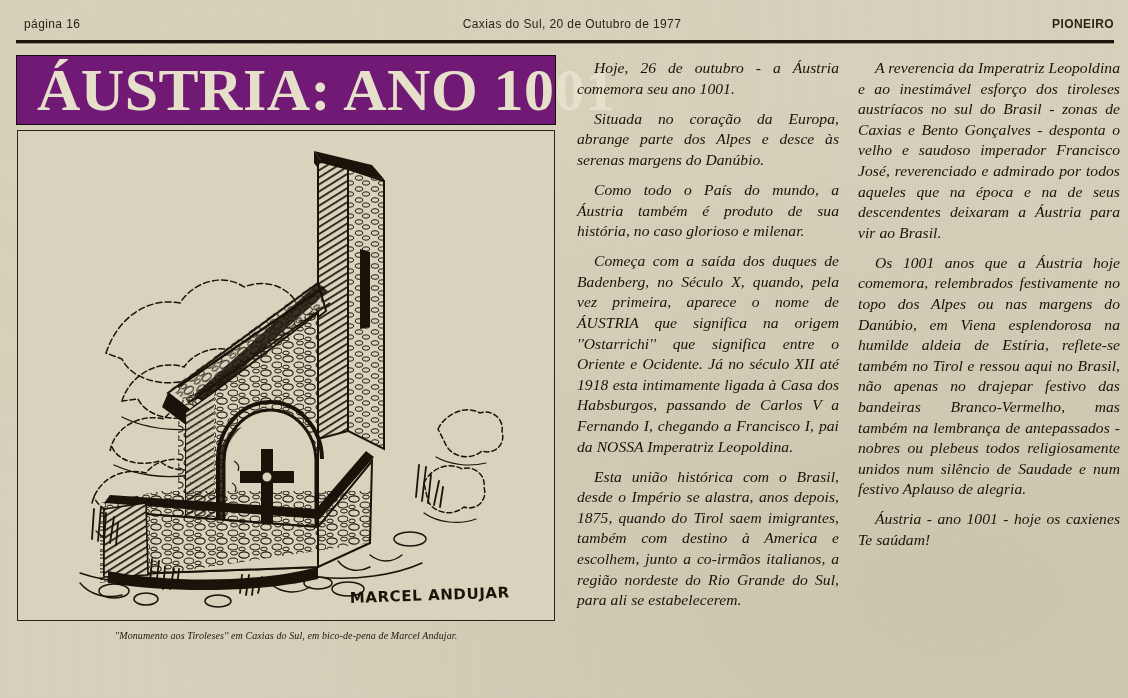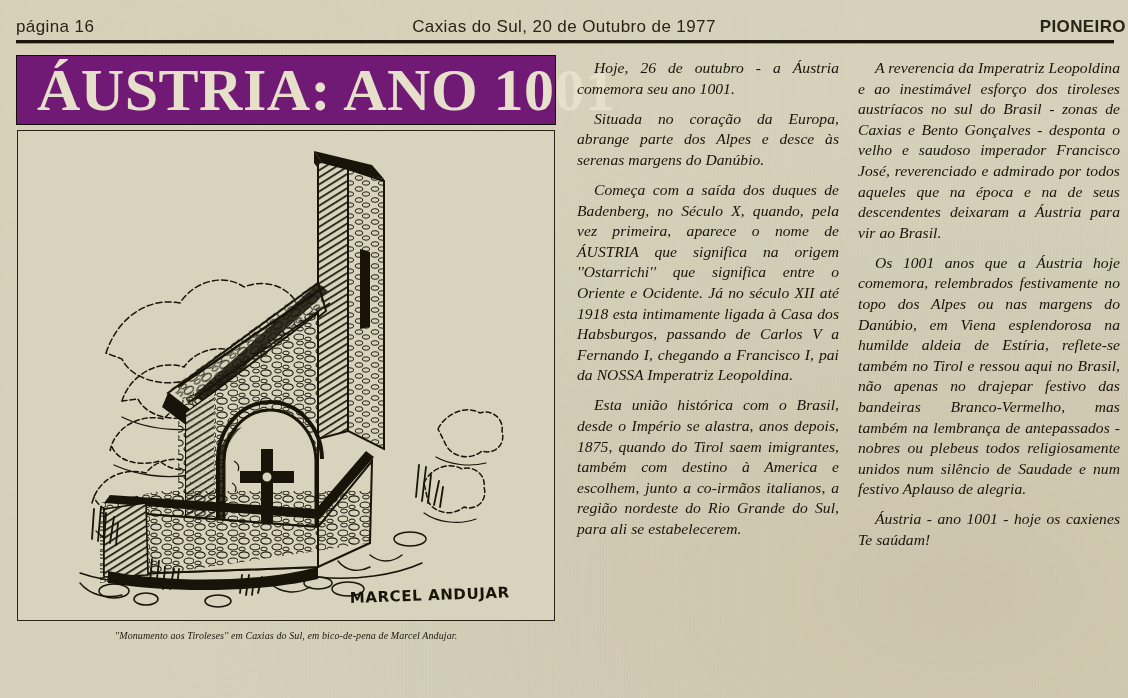--- a/index.html
+++ b/index.html
@@ -21,26 +21,27 @@
     mix-blend-mode:multiply;
     opacity:.9;
   }
   
   .masthead{
     position:absolute;left:0;top:0;width:1128px;height:44px;
   }
   .masthead .slot{
     position:absolute;top:17px;
     font-family:"Liberation Sans", sans-serif;
-    font-size:17px;letter-spacing:.4px;color:#2a2318;
+    font-size:12px;letter-spacing:.4px;color:#2a2318;
     white-space:nowrap;
+    margin-left:8px;
   }
   .mh-left{left:16px;}
   .mh-center{left:0;width:1128px;text-align:center;}
-  .mh-right{right:2px;font-weight:700;letter-spacing:1.1px;font-size:12px;}
+  .mh-right{right:14px;font-weight:700;letter-spacing:1.1px;font-size:12px;}
   .rule-top{
     position:absolute;left:16px;right:14px;top:40px;height:3px;
     background:#1b150d;
   }
   .rule-top:after{
     content:"";position:absolute;left:0;right:0;top:3px;height:1px;background:rgba(27,21,13,.35);
   }
 
   
   .left-block{position:absolute;left:17px;top:56px;width:538px;}
@@ -258,20 +259,21 @@
       <text x="332" y="472" font-family="'DejaVu Sans', sans-serif" font-size="15" font-weight="700" letter-spacing="0.6" fill="#191309" transform="rotate(-2 332 472)">MARCEL ANDUJAR</text>
     </svg>
   </div>
 
   <div class="caption">''Monumento aos Tiroleses'' em Caxias do Sul, em bico-de-pena de Marcel Andujar.</div>
 </div>
 
 <div class="col col-2">
   <p>Hoje, 26 de outubro - a Áustria comemora seu ano 1001.</p>
   <p>Situada no coração da Europa, abrange parte dos Alpes e desce às serenas margens do Danúbio.</p>
+  <p>Como todo o País do mundo, a Áustria também é produto de sua história, no caso glorioso e milenar.</p>
   <p>Começa com a saída dos duques de Badenberg, no Século X, quando, pela vez primeira, aparece o nome de ÁUSTRIA que significa na origem ''Ostarrichi'' que significa entre o Oriente e Ocidente. Já no século XII até 1918 esta intimamente ligada à Casa dos Habsburgos, passando de Carlos V a Fernando I, chegando a Francisco I, pai da NOSSA Imperatriz Leopoldina.</p>
   <p>Esta união histórica com o Brasil, desde o Império se alastra, anos depois, 1875, quando do Tirol saem imigrantes, também com destino à America e escolhem, junto a co-irmãos italianos, a região nordeste do Rio Grande do Sul, para ali se estabelecerem.</p>
 </div>
 
 <div class="col col-3">
   <p>A reverencia da Imperatriz Leopoldina e ao inestimável esforço dos tiroleses austríacos no sul do Brasil - zonas de Caxias e Bento Gonçalves - desponta o velho e saudoso imperador Francisco José, reverenciado e admirado por todos aqueles que na época e na de seus descendentes deixaram a Áustria para vir ao Brasil.</p>
   <p>Os 1001 anos que a Áustria hoje comemora, relembrados festivamente no topo dos Alpes ou nas margens do Danúbio, em Viena esplendorosa na humilde aldeia de Estíria, reflete-se também no Tirol e ressou aqui no Brasil, não apenas no drajepar festivo das bandeiras Branco-Vermelho, mas também na lembrança de antepassados - nobres ou plebeus todos religiosamente unidos num silêncio de Saudade e num festivo Aplauso de alegria.</p>
   <p>Áustria - ano 1001 - hoje os caxienes Te saúdam!</p>
 
 </div>

